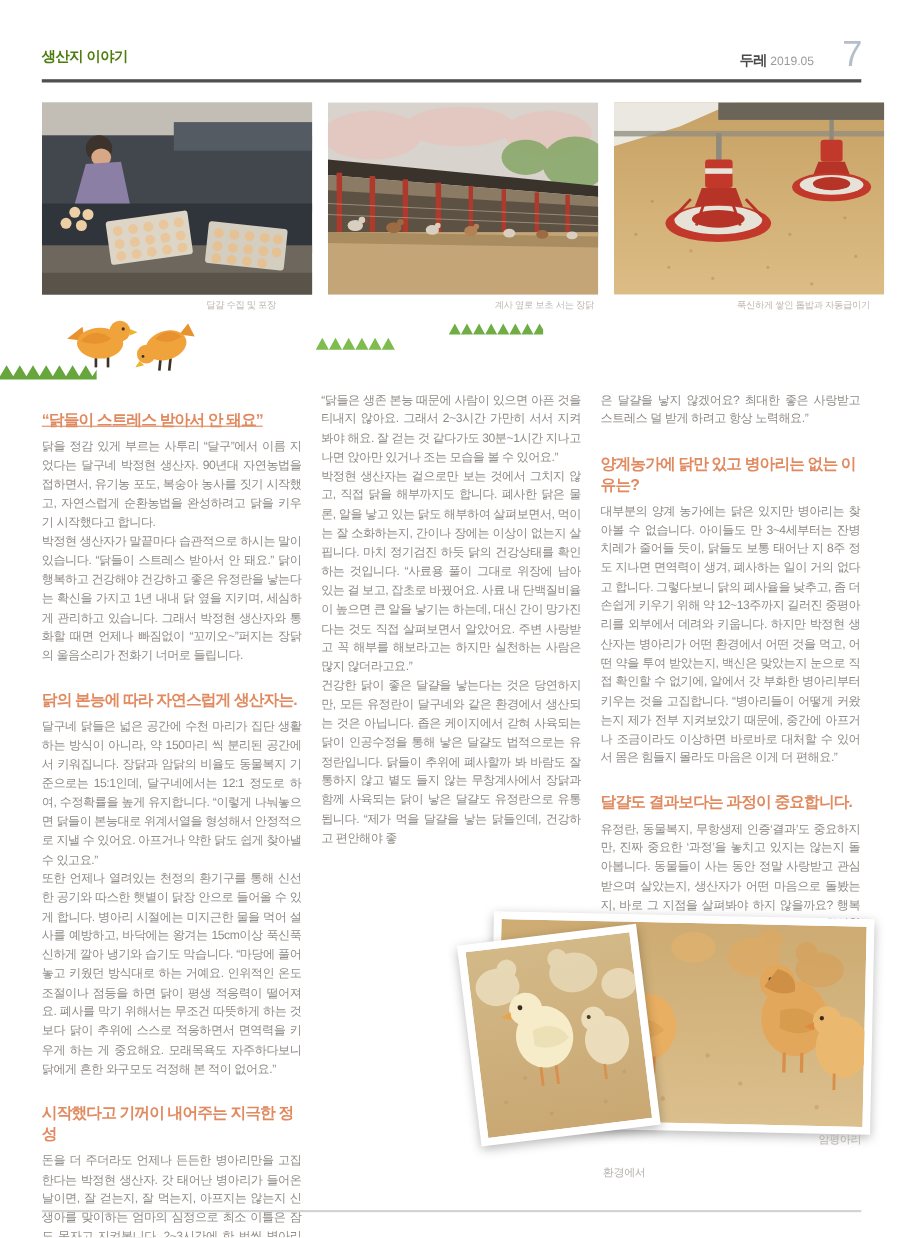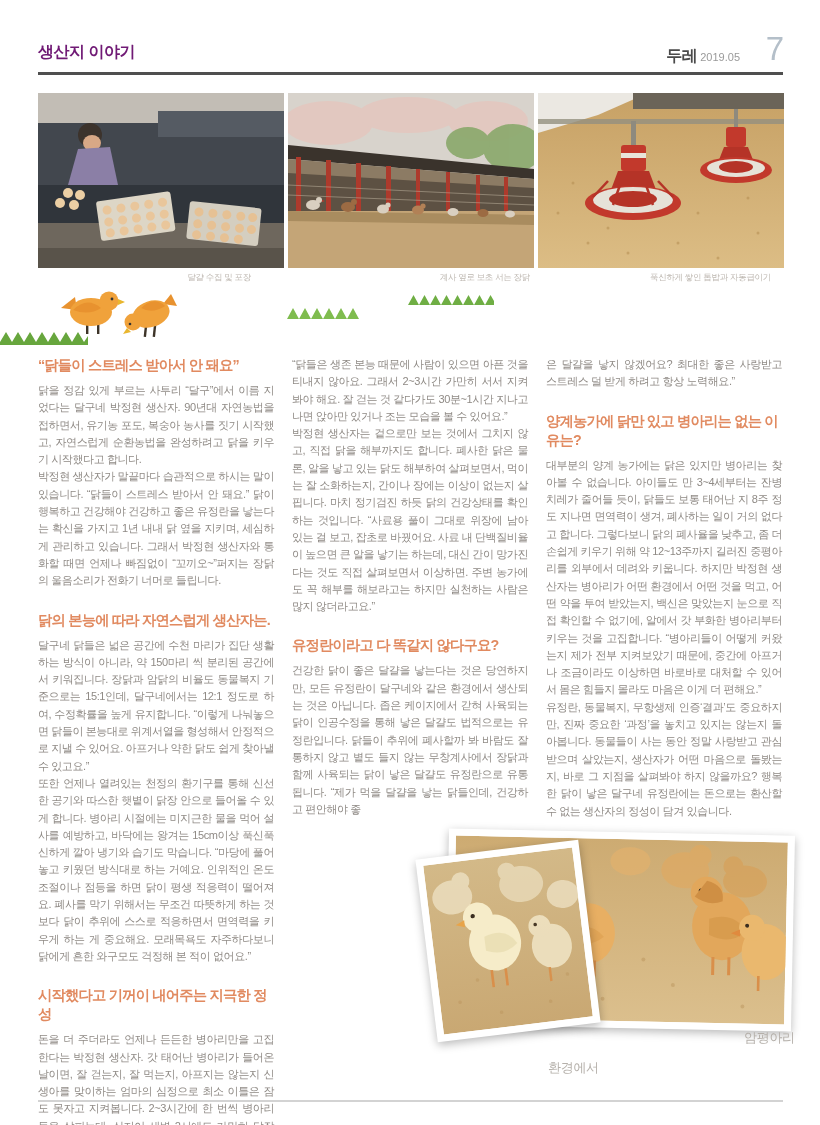--- a/index.html
+++ b/index.html
@@ -1,58 +1,58 @@
 <!DOCTYPE html>
 <html><head>
 <meta charset="utf-8">
 <style>
   * { margin:0; padding:0; box-sizing:border-box; }
   html,body { background:#ffffff; }
   body { font-family:"Liberation Sans","DejaVu Sans",sans-serif; }
   .page { position:relative; width:820px; height:1125px; background:#fff; overflow:hidden; }
 
   
-  .hdr-title { position:absolute; left:38px; top:42px; font-size:16px; font-weight:bold; color:#701a75; letter-spacing:-0.5px; }
+  .hdr-title { position:absolute; left:38px; top:42px; font-size:13px; font-weight:bold; color:#4d7c0f; letter-spacing:-0.5px; }
   .hdr-issue { position:absolute; right:80px; top:46px; font-size:11px; color:#9a9a9a; }
-  .hdr-issue b { color:#4a4a4a; font-size:16px; letter-spacing:-0.5px; }
+  .hdr-issue b { color:#4a4a4a; font-size:13px; letter-spacing:-0.5px; }
   .hdr-pagenum { position:absolute; right:36px; top:30px; font-size:33px; color:#b4bfc9; font-weight:300; }
   .hdr-rule { position:absolute; left:38px; top:72px; width:745px; height:3px; background:#4f4f4f; }
 
   
-  .photo-row { position:absolute; left:38px; top:93px; width:745px; display:flex; gap:4px; }
+  .photo-row { position:absolute; left:38px; top:93px; width:745px; display:flex; gap:14px; }
   .photo-row figure { position:relative; }
   .ph { width:246px; height:175px; overflow:hidden; background:#cdb астр; }
   .ph svg { display:block; }
   figcaption { display:block; font-size:8.5px; color:#bdb7b0; margin-top:4px; text-align:right; letter-spacing:-0.3px; }
   .cap-1 { padding-right:33px; }
   .cap-2 { padding-right:13px; }
   .cap-3 { padding-right:4px; }
 
   
   .deco { position:absolute; }
   .deco-grass-a { left:0; top:330px; }
   .deco-chicks { left:53px; top:288px; }
   .deco-grass-b { left:287px; top:306px; }
   .deco-grass-c { left:408px; top:292px; }
 
   
   .columns { position:absolute; left:38px; top:356px; width:745px; display:flex; gap:18px; }
   .col { width:236px; }
   .article h3 { font-size:14.3px; font-weight:bold; color:#e18a60; letter-spacing:-0.8px; margin:21px 0 7px 0; }
-  .article:first-child h3 { margin-top:0; }
+  .article:first-child h3 { margin-top:16px;text-decoration:underline; }
   .article h3:empty { display:none; margin:0; }
   .article p { font-size:11px; line-height:17.3px; color:#8f8a85; text-align:justify; word-break:break-all;
                white-space:pre-line; letter-spacing:-0.4px; }
 
   
   .polaroid { position:absolute; background:#fff; padding:7px; box-shadow:0 3px 10px rgba(0,0,0,.28); }
   .p-big { left:447px; top:832px; transform:rotate(1.2deg); z-index:3; }
   .p-small { left:426px; top:849px; transform:rotate(-7deg); z-index:4; }
   .polaroid svg { display:block; }
-  .p-cap { position:absolute; font-size:13px; color:#b5b0aa; letter-spacing:-0.3px; z-index:5; }
+  .p-cap { position:absolute; font-size:10px; color:#b5b0aa; letter-spacing:-0.3px; z-index:5; }
   .p-cap-small { left:548px; top:1059px; }
   .p-cap-big  { left:744px; top:1029px; }
 
   .bottom-rule { position:absolute; left:38px; top:1100px; width:745px; height:2px; background:#d3d3d3; }
 </style>
 </head>
 <body>
 
 <div class="page">
 
@@ -290,37 +290,37 @@
         <h3>시작했다고 기꺼이 내어주는 지극한 정성</h3>
         <p>돈을 더 주더라도 언제나 든든한 병아리만을 고집한다는 박정현 생산자. 갓 태어난 병아리가 들어온 날이면, 잘 걷는지, 잘 먹는지, 아프지는 않는지 신생아를 맞이하는 엄마의 심정으로  최소 이틀은 잠도 못자고 지켜봅니다. 2~3시간에 한 번씩 병아리들을 살피는데, 심지어 새벽 2시에도 가만히 닭장 옆에 서서 병아리들이 잘 자는지 지켜보기도 합니다. 닭들이 어느 정도 크고 나서도 2~3시간 동안 가만히 서서 지켜봅니다.</p>
       </div>
     </section>
     <section class="col">
       <div class="article">
 
         <p>“닭들은 생존 본능 때문에 사람이 있으면 아픈 것을 티내지 않아요. 그래서 2~3시간 가만히 서서 지켜봐야 해요. 잘 걷는 것 같다가도 30분~1시간 지나고 나면 앉아만 있거나 조는 모습을 볼 수 있어요.”</p>
       </div>
       <div class="article">
-        <p>박정현 생산자는 겉으로만 보는 것에서 그치지 않고, 직접 닭을 해부까지도 합니다. 폐사한 닭은 물론, 알을 낳고 있는 닭도 해부하여 살펴보면서, 먹이는 잘 소화하는지, 간이나 장에는 이상이 없는지 살핍니다. 마치 정기검진 하듯 닭의 건강상태를 확인하는 것입니다. “사료용 풀이 그대로 위장에 남아 있는 걸 보고, 잡초로 바꿨어요. 사료 내 단백질비율이 높으면 큰 알을 낳기는 하는데, 대신 간이 망가진다는 것도 직접 살펴보면서 이상하면. 주변 농가에도 꼭 해부를 해보라고는 하지만 실천하는 사람은 많지 않더라고요.”</p>
-      </div>
-      <div class="article">
-        <h3>유정란이라고 다 똑같지 않다구요?</h3>
+        <p>박정현 생산자는 겉으로만 보는 것에서 그치지 않고, 직접 닭을 해부까지도 합니다. 폐사한 닭은 물론, 알을 낳고 있는 닭도 해부하여 살펴보면서, 먹이는 잘 소화하는지, 간이나 장에는 이상이 없는지 살핍니다. 마치 정기검진 하듯 닭의 건강상태를 확인하는 것입니다. “사료용 풀이 그대로 위장에 남아 있는 걸 보고, 잡초로 바꿨어요. 사료 내 단백질비율이 높으면 큰 알을 낳기는 하는데, 대신 간이 망가진다는 것도 직접 살펴보면서 알았어요. 주변 사랑받고 꼭 해부를 해보라고는 하지만 실천하는 사람은 많지 않더라고요.”</p>
+      </div>
+      <div class="article">
         <p>건강한 닭이 좋은 달걀을 낳는다는 것은 당연하지만, 모든 유정란이 달구네와 같은 환경에서 생산되는 것은 아닙니다. 좁은 케이지에서 갇혀 사육되는 닭이 인공수정을 통해 낳은 달걀도 법적으로는 유정란입니다. 닭들이 추위에 폐사할까 봐 바람도 잘 통하지 않고 볕도 들지 않는 무창계사에서 장닭과 함께 사육되는 닭이 낳은 달걀도 유정란으로 유통됩니다. “제가 먹을 달걀을 낳는 닭들인데, 건강하고 편안해야 좋</p>
       </div>
     </section>
     <section class="col">
       <div class="article">
 
         <p>은 달걀을 낳지 않겠어요? 최대한 좋은 사랑받고 스트레스 덜 받게 하려고 항상 노력해요.”</p>
       </div>
       <div class="article">
         <h3>양계농가에 닭만 있고 병아리는 없는 이유는?</h3>
         <p>대부분의 양계 농가에는 닭은 있지만 병아리는 찾아볼 수 없습니다. 아이들도 만 3~4세부터는 잔병치레가 줄어들 듯이, 닭들도 보통 태어난 지 8주 정도 지나면 면역력이 생겨, 폐사하는 일이 거의 없다고 합니다. 그렇다보니 닭의 폐사율을 낮추고, 좀 더 손쉽게 키우기 위해 약 12~13주까지 길러진 중평아리를 외부에서 데려와 키웁니다. 하지만 박정현 생산자는 병아리가 어떤 환경에서 어떤 것을 먹고, 어떤 약을 투여 받았는지, 백신은 맞았는지 눈으로 직접 확인할 수 없기에, 알에서 갓 부화한 병아리부터 키우는 것을 고집합니다. “병아리들이 어떻게 커왔는지 제가 전부 지켜보았기 때문에, 중간에 아프거나 조금이라도 이상하면 바로바로 대처할 수 있어서 몸은 힘들지 몰라도 마음은 이게 더 편해요.”</p>
       </div>
       <div class="article">
+        <h3>달걀도 결과보다는 과정이 중요합니다.</h3>
         <p>유정란, 동물복지, 무항생제 인증‘결과’도 중요하지만, 진짜 중요한 ‘과정’을 놓치고 있지는 않는지 돌아봅니다. 동물들이 사는 동안 정말 사랑받고 관심 받으며 살았는지, 생산자가 어떤 마음으로 돌봤는지, 바로 그 지점을 살펴봐야 하지 않을까요? 행복한 닭이 낳은 달구네 유정란에는 돈으로는 환산할 수 없는 생산자의 정성이 담겨 있습니다.</p>
       </div>
     </section>
   </main>
 
   <div class="polaroid p-big">
     <svg width="332" height="182" viewBox="0 0 332 182">
       <defs>
         <linearGradient id="bg2" x1="0" y1="0" x2="0" y2="1">
           <stop offset="0" stop-color="#cdab72"></stop>

